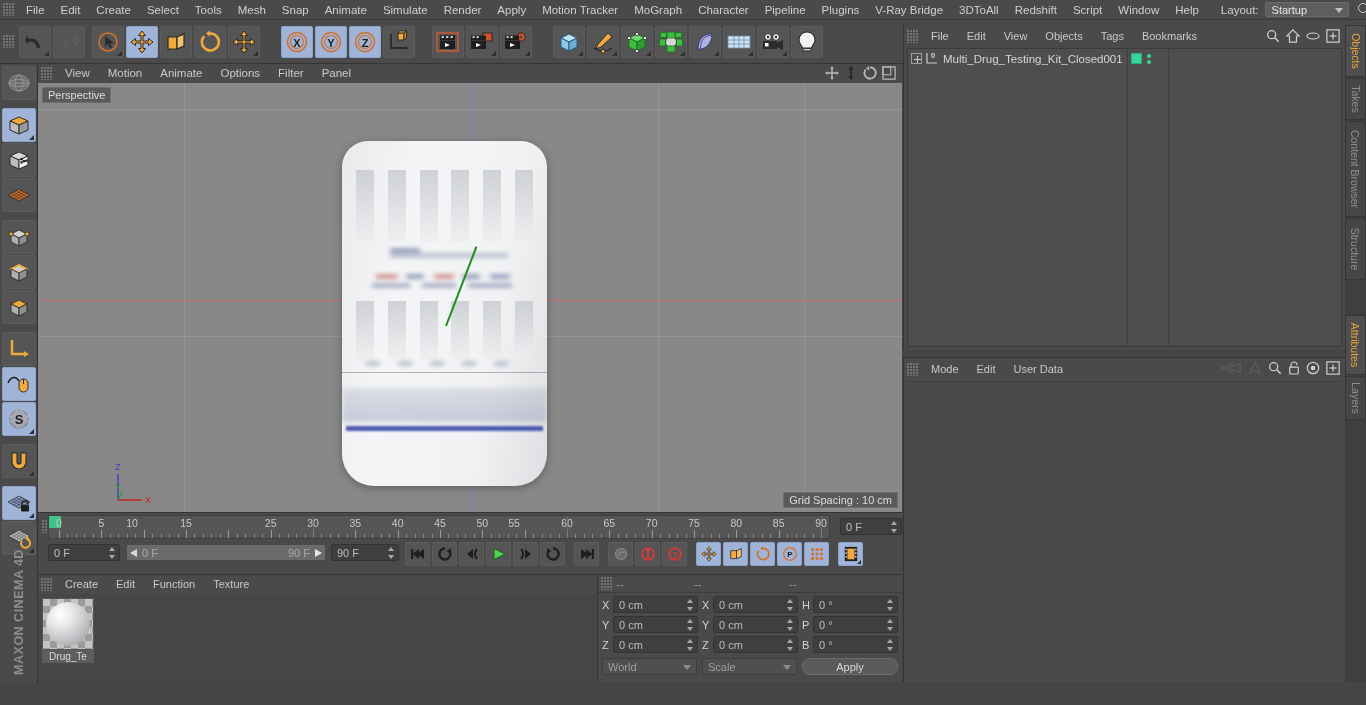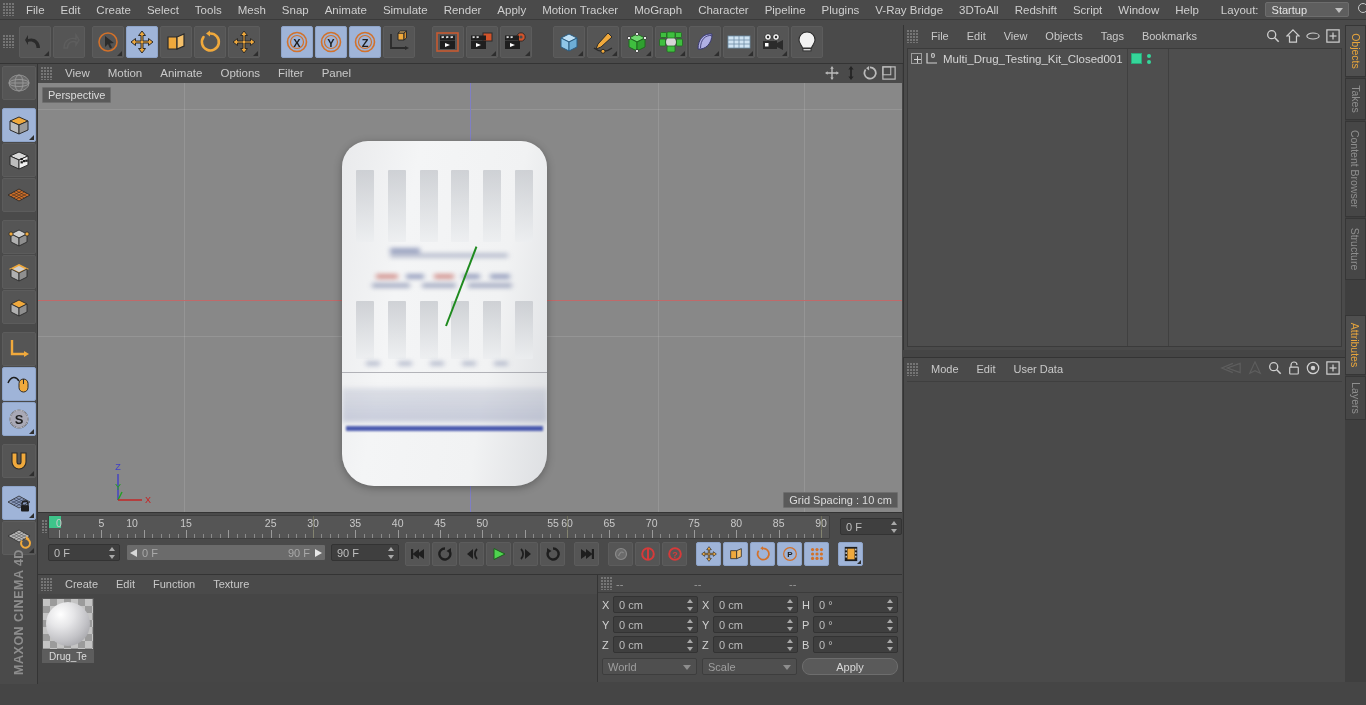--- a/index.html
+++ b/index.html
@@ -819,21 +819,21 @@
         <div class="tl-tick" style="left: 399.467px; height: 4px; background: rgb(138, 138, 138);"></div>
         <div class="tl-tick" style="left: 407.933px; height: 4px; background: rgb(138, 138, 138);"></div>
         <div class="tl-tick" style="left: 416.4px; height: 4px; background: rgb(138, 138, 138);"></div>
         <div class="tl-tick" style="left: 424.867px; height: 4px; background: rgb(138, 138, 138);"></div>
         <div class="tl-num" style="left: 433.333px;">50</div>
         <div class="tl-tick" style="left: 433.333px; height: 8px;"></div>
         <div class="tl-tick" style="left: 441.8px; height: 4px; background: rgb(138, 138, 138);"></div>
         <div class="tl-tick" style="left: 450.267px; height: 4px; background: rgb(138, 138, 138);"></div>
         <div class="tl-tick" style="left: 458.733px; height: 4px; background: rgb(138, 138, 138);"></div>
         <div class="tl-tick" style="left: 467.2px; height: 4px; background: rgb(138, 138, 138);"></div>
-        <div class="tl-num" style="left: 504px;">55</div>
+        <div class="tl-num" style="left: 465px;">55</div>
         <div class="tl-tick" style="left: 475.667px; height: 8px;"></div>
         <div class="tl-tick" style="left: 484.133px; height: 4px; background: rgb(138, 138, 138);"></div>
         <div class="tl-tick" style="left: 492.6px; height: 4px; background: rgb(138, 138, 138);"></div>
         <div class="tl-tick" style="left: 501.067px; height: 4px; background: rgb(138, 138, 138);"></div>
         <div class="tl-tick" style="left: 509.533px; height: 4px; background: rgb(138, 138, 138);"></div>
         <div class="tl-num" style="left: 518px;">60</div>
         <div class="tl-tick" style="left: 518px; height: 8px;"></div>
         <div class="tl-tick" style="left: 526.467px; height: 4px; background: rgb(138, 138, 138);"></div>
         <div class="tl-tick" style="left: 534.933px; height: 4px; background: rgb(138, 138, 138);"></div>
         <div class="tl-tick" style="left: 543.4px; height: 4px; background: rgb(138, 138, 138);"></div>

